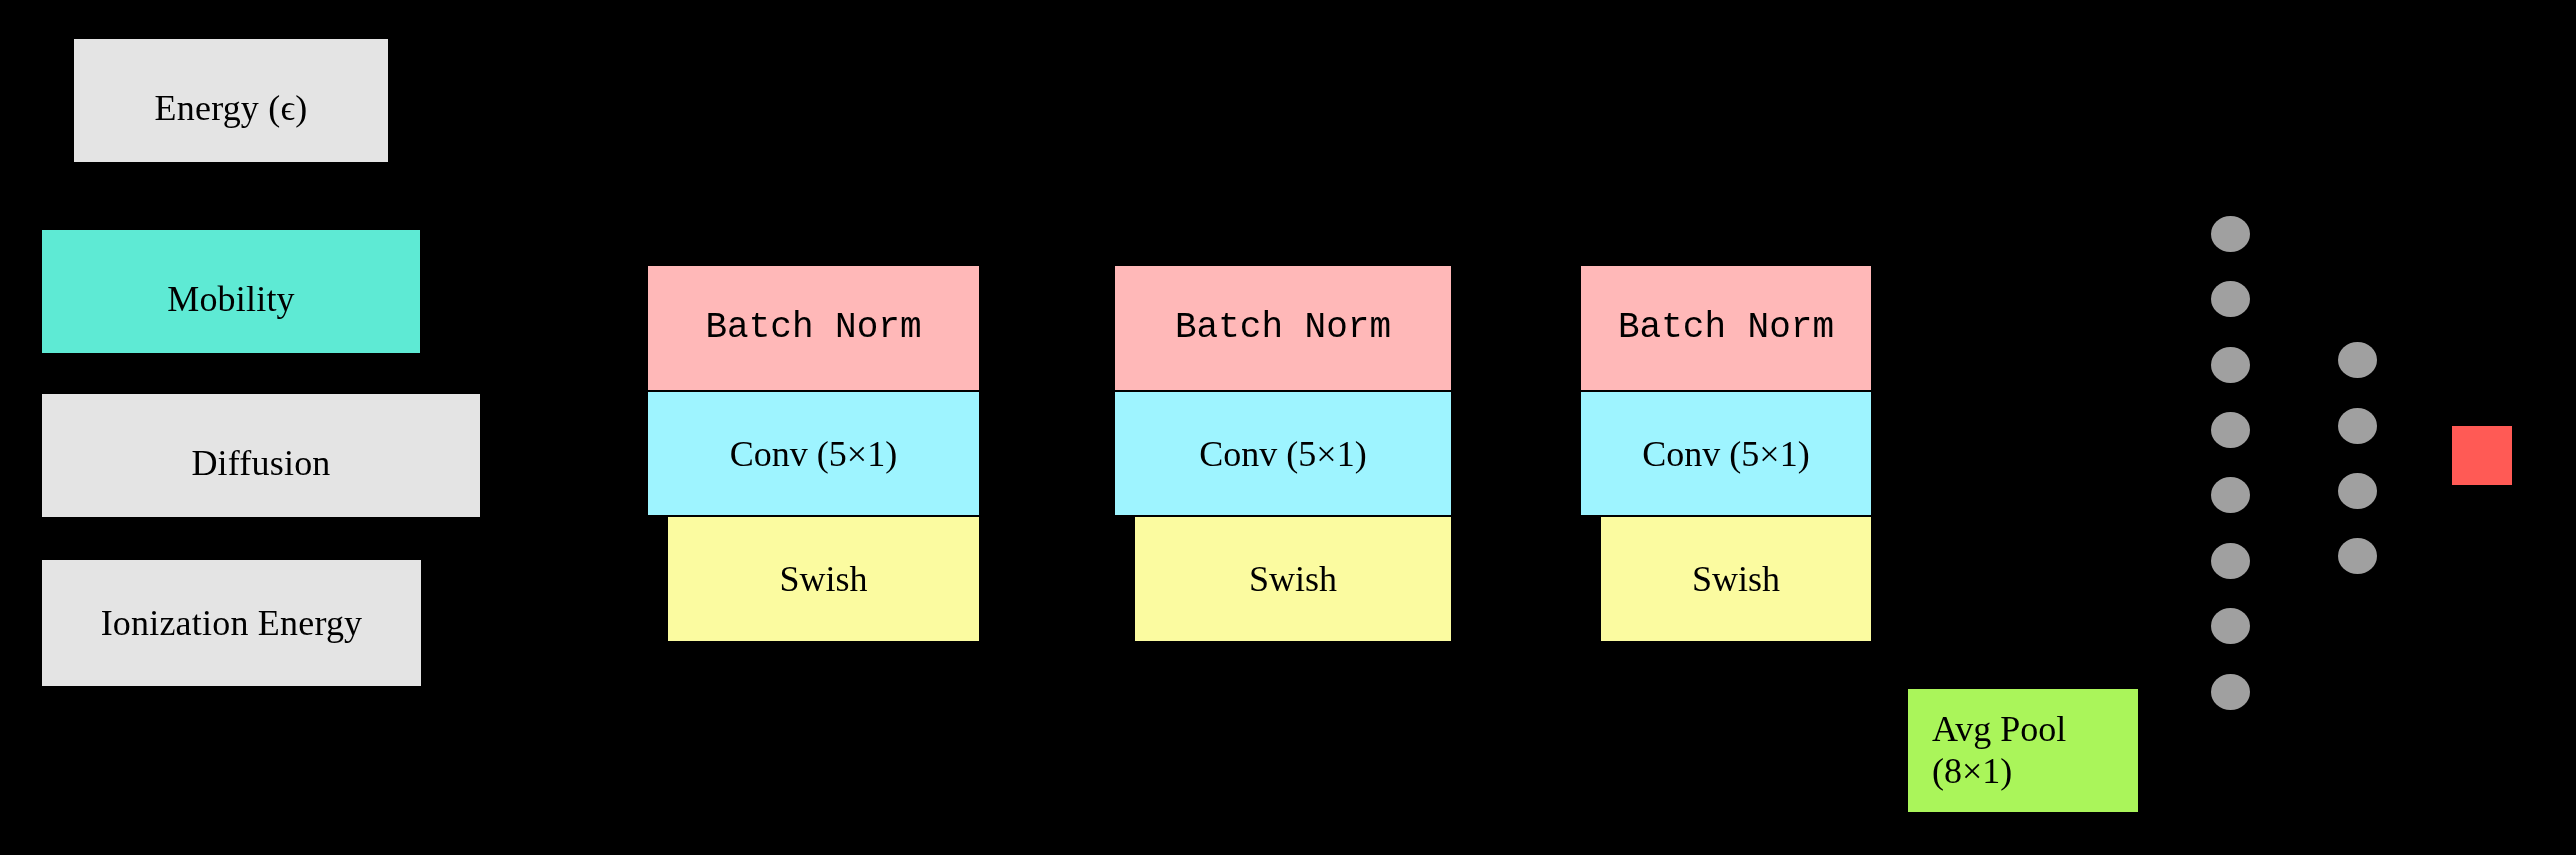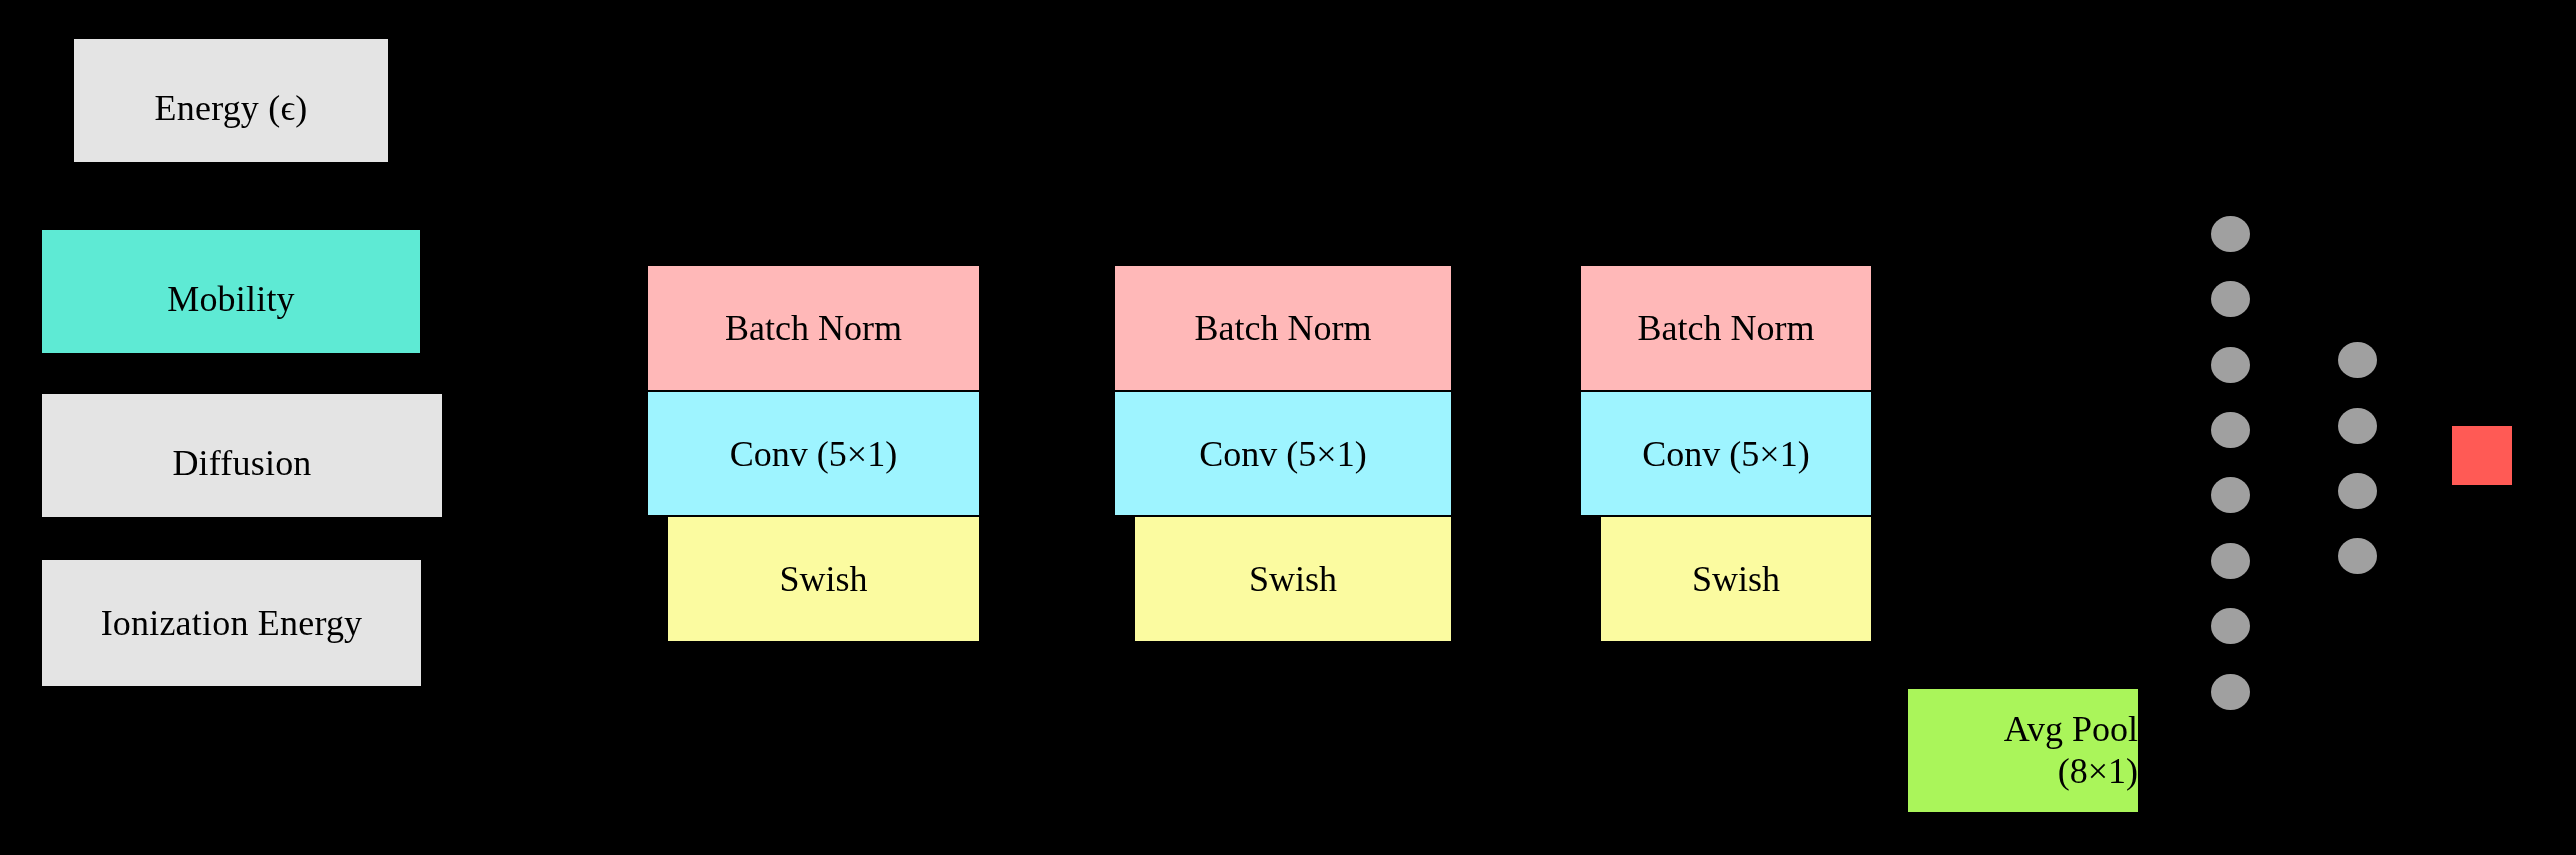--- a/index.html
+++ b/index.html
@@ -51,37 +51,38 @@
     align-items: center;
     justify-content: center;
     color: #000000;
     font-size: 36px;
     text-align: center;
     box-sizing: border-box;
     border-bottom: 2.5px solid #000000;
     white-space: nowrap;
   }
   .conv-seg:last-child { border-bottom: none; margin-left: 20px; }
-  .seg-bn   { background: #ffb8b8; }
+  .seg-bn   { background: #ffb8b8; font-family: Liberation Mono, monospace; }
   .seg-conv { background: #9ef4ff; text-align: right; }
   .seg-swish{ background: #fbfba0; }
 
   
   .avgpool {
     position: absolute;
     background: #aaf55a;
     color: #000000;
     display: flex;
     flex-direction: column;
-    align-items: flex-end;
+    align-items: flex-start;
     justify-content: center;
     text-align: center;
     font-size: 36px;
     line-height: 1.14;
     box-sizing: border-box;
+    padding-left: 24px;
   }
 
   
   .neuron {
     position: absolute;
     background: #a0a0a0;
     border-radius: 50%;
   }
 
   
@@ -100,21 +101,21 @@
       <span class="lbl">Energy (ϵ)</span>
     </span>
   </div>
 
   <div class="input-box" style="left: 42px; top: 230px; width: 378px; height: 123px; background: #5eead4;">
     <span>
       <span class="lbl">Mobility</span>
     </span>
   </div>
 
-  <div class="input-box" style="left: 42px; top: 394px; width: 400px; height: 123px; background: rgb(228, 228, 228);">
+  <div class="input-box" style="left: 42px; top: 394px; width: 438px; height: 123px; background: rgb(228, 228, 228);">
     <span>
       <span class="lbl">Diffusion</span>
     </span>
   </div>
 
   <div class="input-box" style="left: 42px; top: 560px; width: 379px; height: 126px; background: rgb(228, 228, 228);">
     <span>
       <span class="lbl-2">Ionization Energy</span>
     </span>
   </div>

